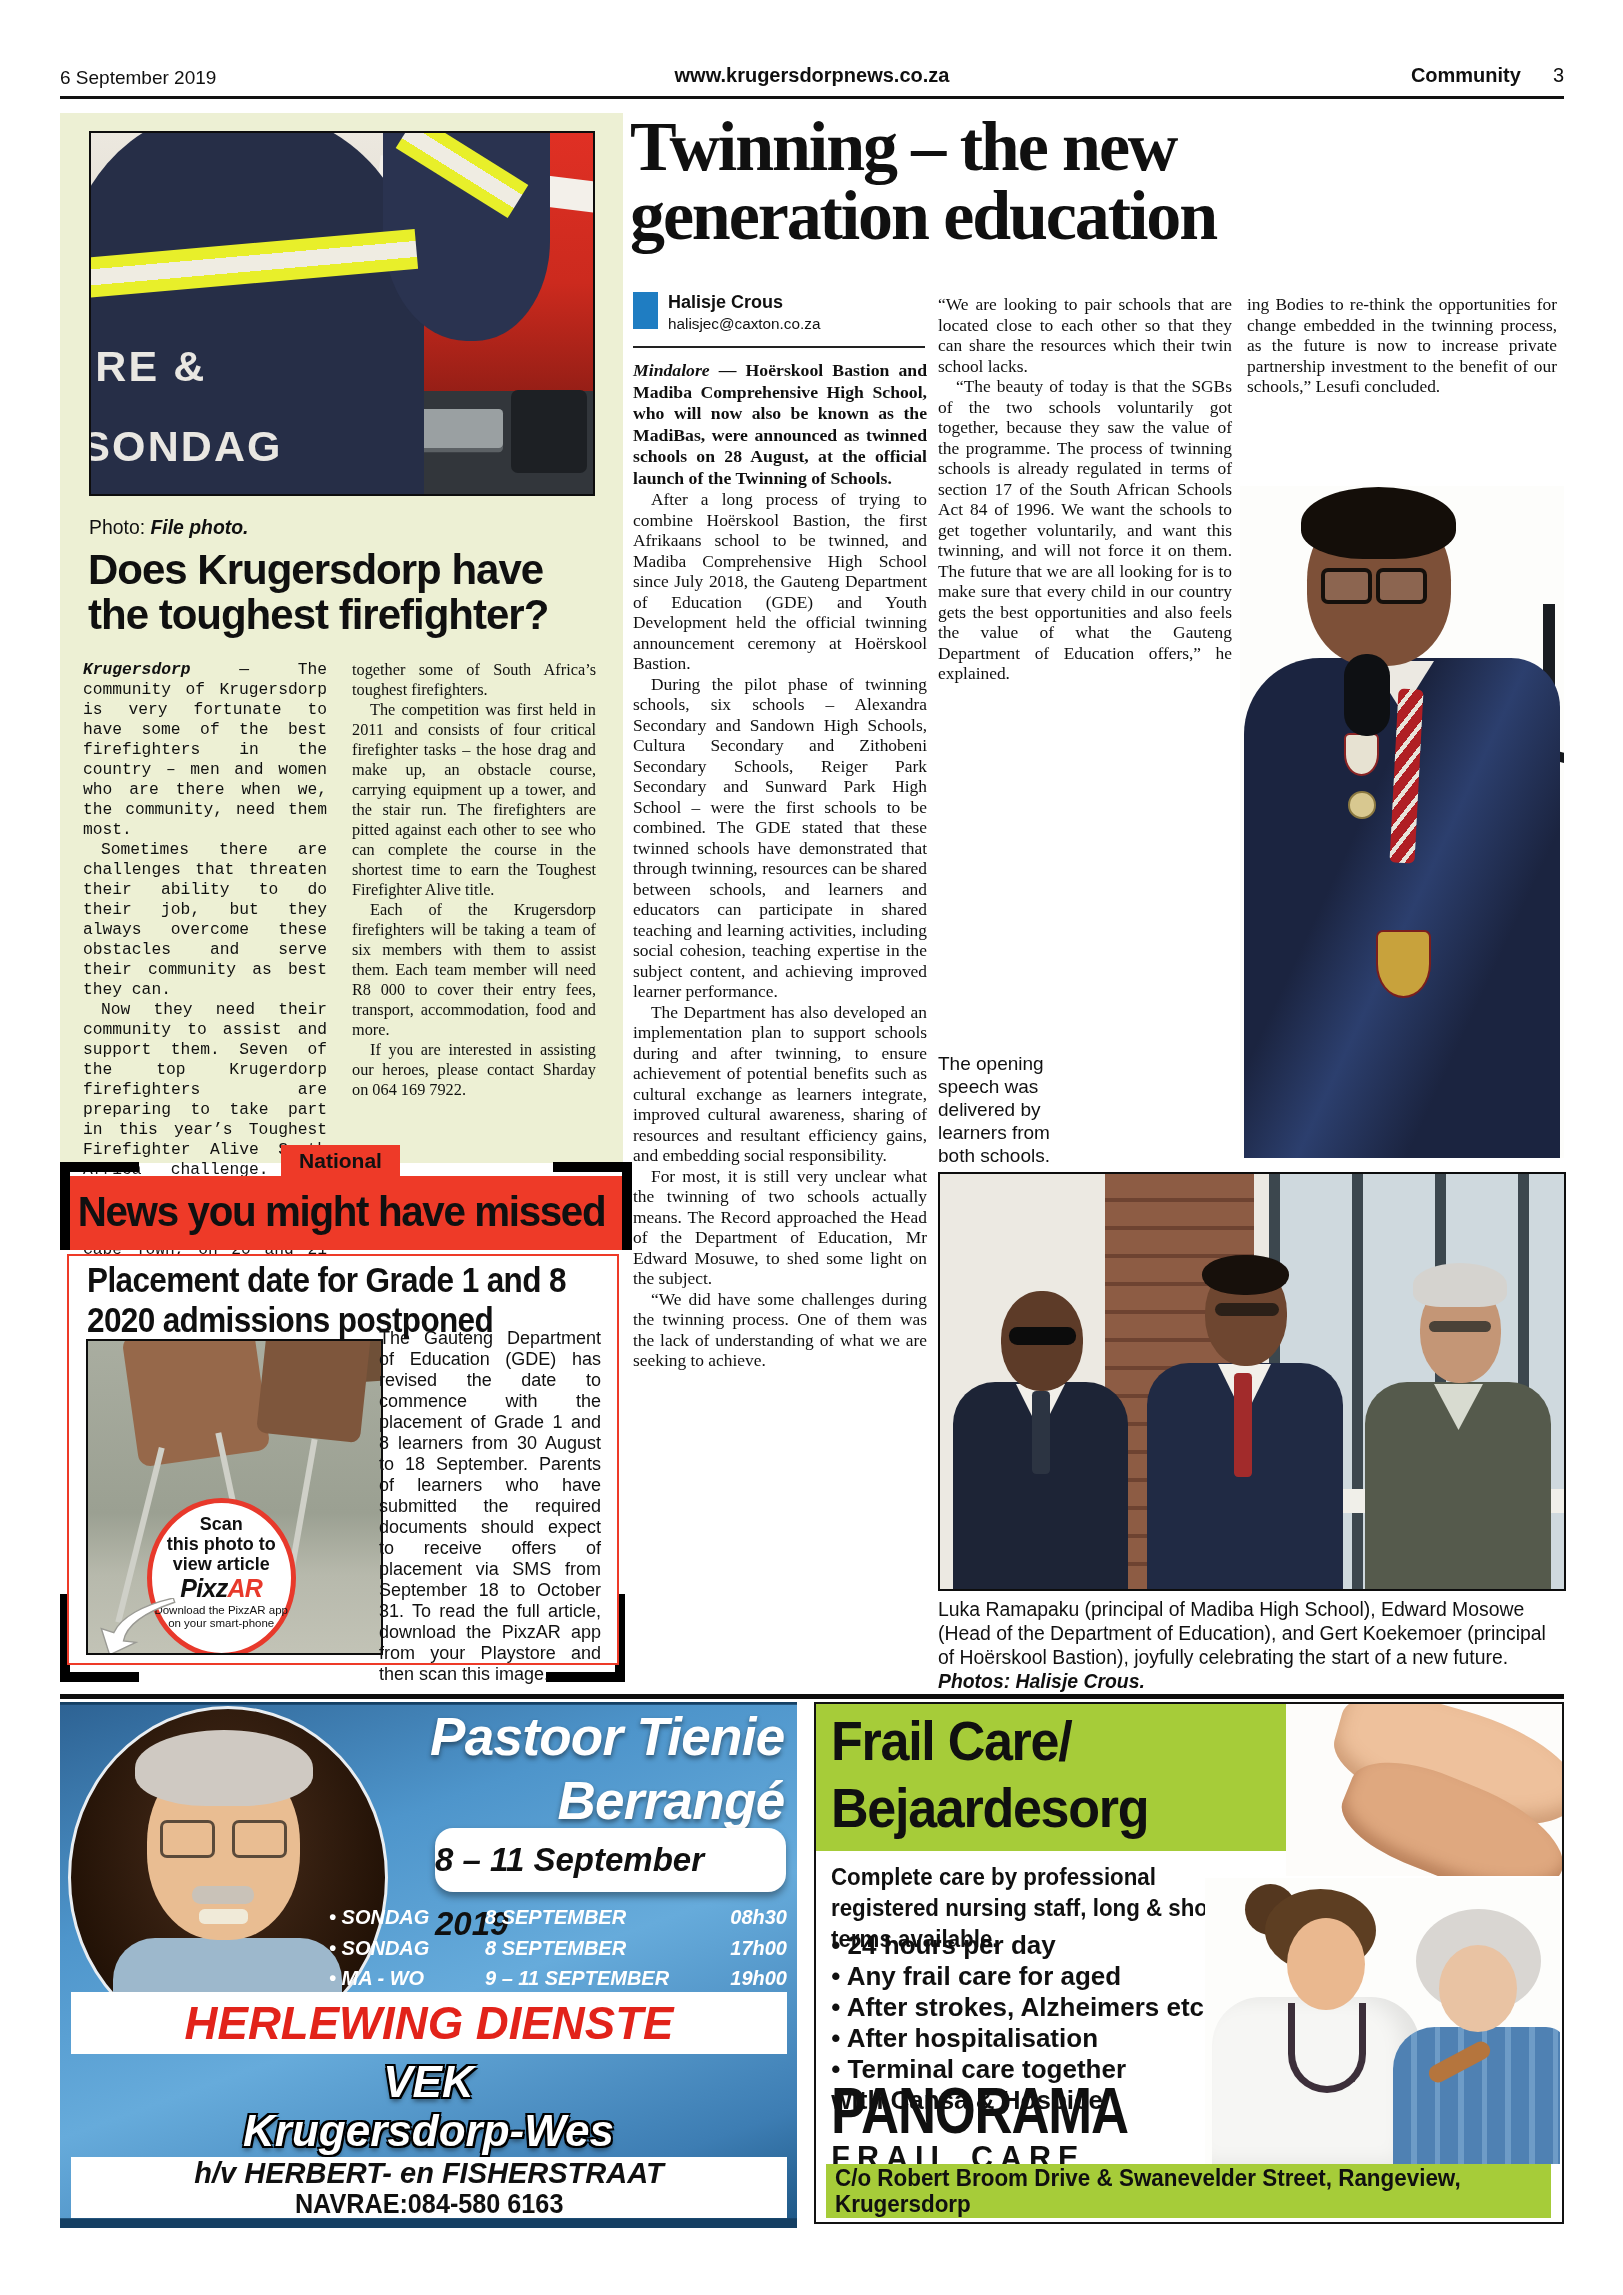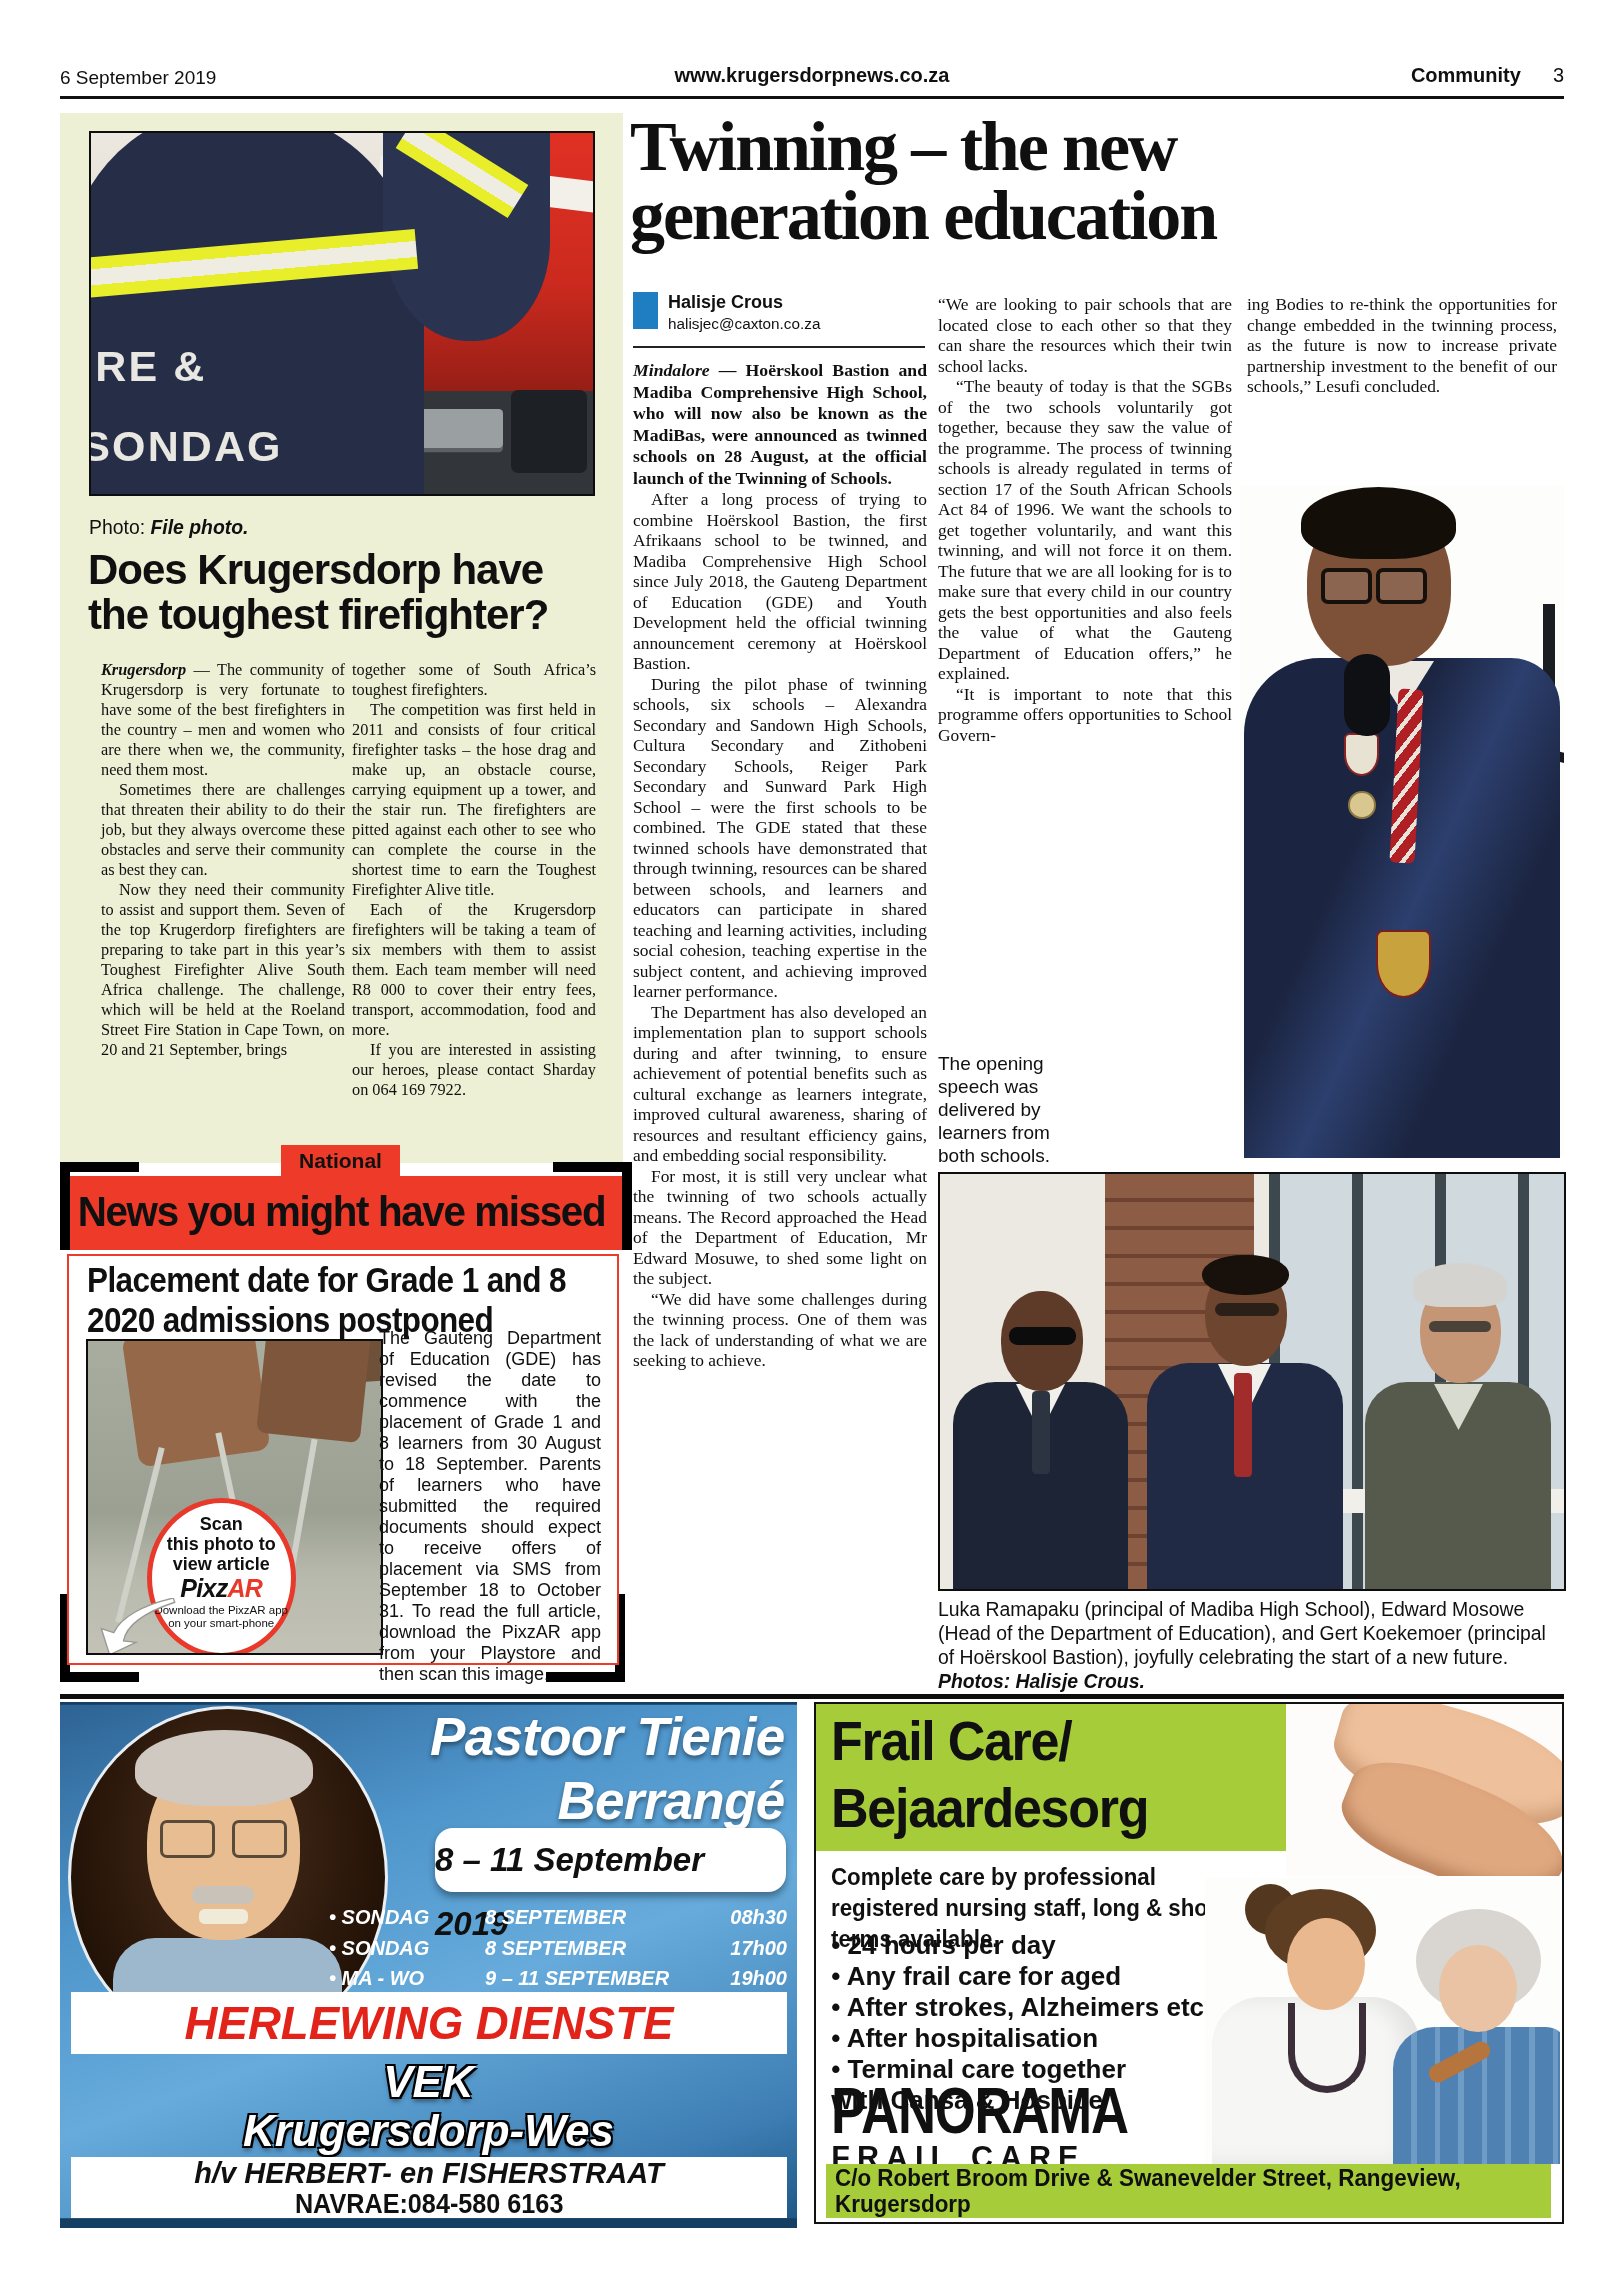--- a/index.html
+++ b/index.html
@@ -28,21 +28,21 @@
   .ff-arm{position:absolute;left:292px;top:-14px;width:167px;height:222px;background:#2a3350;border-radius:0 0 45% 50%;}
   .ff-stripe{position:absolute;left:-21px;top:111px;width:347px;height:40px;transform:rotate(-5deg);
     background:linear-gradient(180deg,#e8ef2a 0 30%,#efece2 30% 70%,#e8ef2a 70% 100%);}
   .ff-stripe2{position:absolute;left:305px;top:14px;width:132px;height:39px;transform:rotate(32deg);
     background:linear-gradient(180deg,#e8ef2a 0 30%,#efece2 30% 70%,#e8ef2a 70% 100%);}
   .ff-jtext{position:absolute;left:-9.7px;top:194px;color:#e9e7e2;font-weight:bold;font-size:43px;line-height:1.85;letter-spacing:2.1px;}
   #ff-credit{left:29px;top:403px;font-size:19.4px;}
   #ff-credit b{font-style:italic;}
   #ff-headline{left:28px;top:435px;width:517px;font-size:42px;font-weight:bold;line-height:1.06;letter-spacing:-1px;}
   .ff-col{font-family:"Liberation Serif",serif;font-size:16.3px;line-height:20px;text-align:justify;}
-  #ff-col1{left:41px;top:547px;width:244px;}
+  #ff-col1{left:23px;top:547px;width:244px;font-family:Liberation Mono, monospace;}
   #ff-col2{left:292px;top:547px;width:244px;}
   .col p{margin:0;text-indent:18px;}
   .col p.noind,.col p.lead{text-indent:0;}
   .col p.lead{font-weight:bold;}
   .dateline{font-weight:bold;font-style:italic;}
   
   #nm-tab{left:281px;top:1145px;width:119px;height:32px;background:#ee3a28;color:#111;
     font-size:21px;font-weight:600;text-align:center;line-height:32px;}
   #nm-banner{left:60px;top:1176px;width:563px;height:74px;background:#ee3a28;}
   #nm-title{width:100%;text-align:center;font-size:42px;font-weight:bold;line-height:72px;letter-spacing:-1.4px;transform:scaleX(.96);}
@@ -258,21 +258,20 @@
     <p class="lead"><b class="dateline">Mindalore</b> — Hoërskool Bastion and Madiba Comprehensive High School, who will now also be known as the MadiBas, were announced as twinned schools on 28 August, at the official launch of the Twinning of Schools.</p>
     <p>After a long process of trying to combine Hoërskool Bastion, the first Afrikaans school to be twinned, and Madiba Comprehensive High School since July 2018, the Gauteng Department of Education (GDE) and Youth Development held the official twinning announcement ceremony at Hoërskool Bastion.</p>
     <p>During the pilot phase of twinning schools, six schools – Alexandra Secondary and Sandown High Schools, Cultura Secondary and Zithobeni Secondary Schools, Reiger Park Secondary and Sunward Park High School – were the first schools to be combined. The GDE stated that these twinned schools have demonstrated that through twinning, resources can be shared between schools, and learners and educators can participate in shared teaching and learning activities, including social cohesion, teaching expertise in the subject content, and achieving improved learner performance.</p>
     <p>The Department has also developed an implementation plan to support schools during and after twinning, to ensure achievement of potential benefits such as cultural exchange as learners integrate, improved cultural awareness, sharing of resources and resultant efficiency gains, and embedding social responsibility.</p>
     <p>For most, it is still very unclear what the twinning of two schools actually means. The Record approached the Head of the Department of Education, Mr Edward Mosuwe, to shed some light on the subject.</p>
     <p>“We did have some challenges during the twinning process. One of them was the lack of understanding of what we are seeking to achieve.</p>
   </div>
 <div class="abs m-col col" id="m-col2">
     <p class="noind">“We are looking to pair schools that are located close to each other so that they can share the resources which their twin school lacks.</p>
     <p>“The beauty of today is that the SGBs of the two schools voluntarily got together, because they saw the value of the programme. The process of twinning schools is already regulated in terms of section 17 of the South African Schools Act 84 of 1996. We want the schools to get together voluntarily, and want this twinning, and will not force it on them. The future that we are all looking for is to make sure that every child in our country gets the best opportunities and also feels the value of what the Gauteng Department of Education offers,” he explained.</p>
-    <p>“It is important to note that this programme offers opportunities to School Govern-</p>
   </div>
 <div class="abs m-col col" id="m-col3">
     <p class="noind">ing Bodies to re-think the opportunities for change embedded in the twinning process, as the future is now to increase private partnership investment to the benefit of our schools,” Lesufi concluded.</p>
   </div>
 
 <div class="abs" id="cap1">The opening speech was delivered by learners from both schools.</div>
 
 <div class="abs" id="boy-photo">
   <div class="boy-pole"></div>
   <div class="boy-boom"></div>

